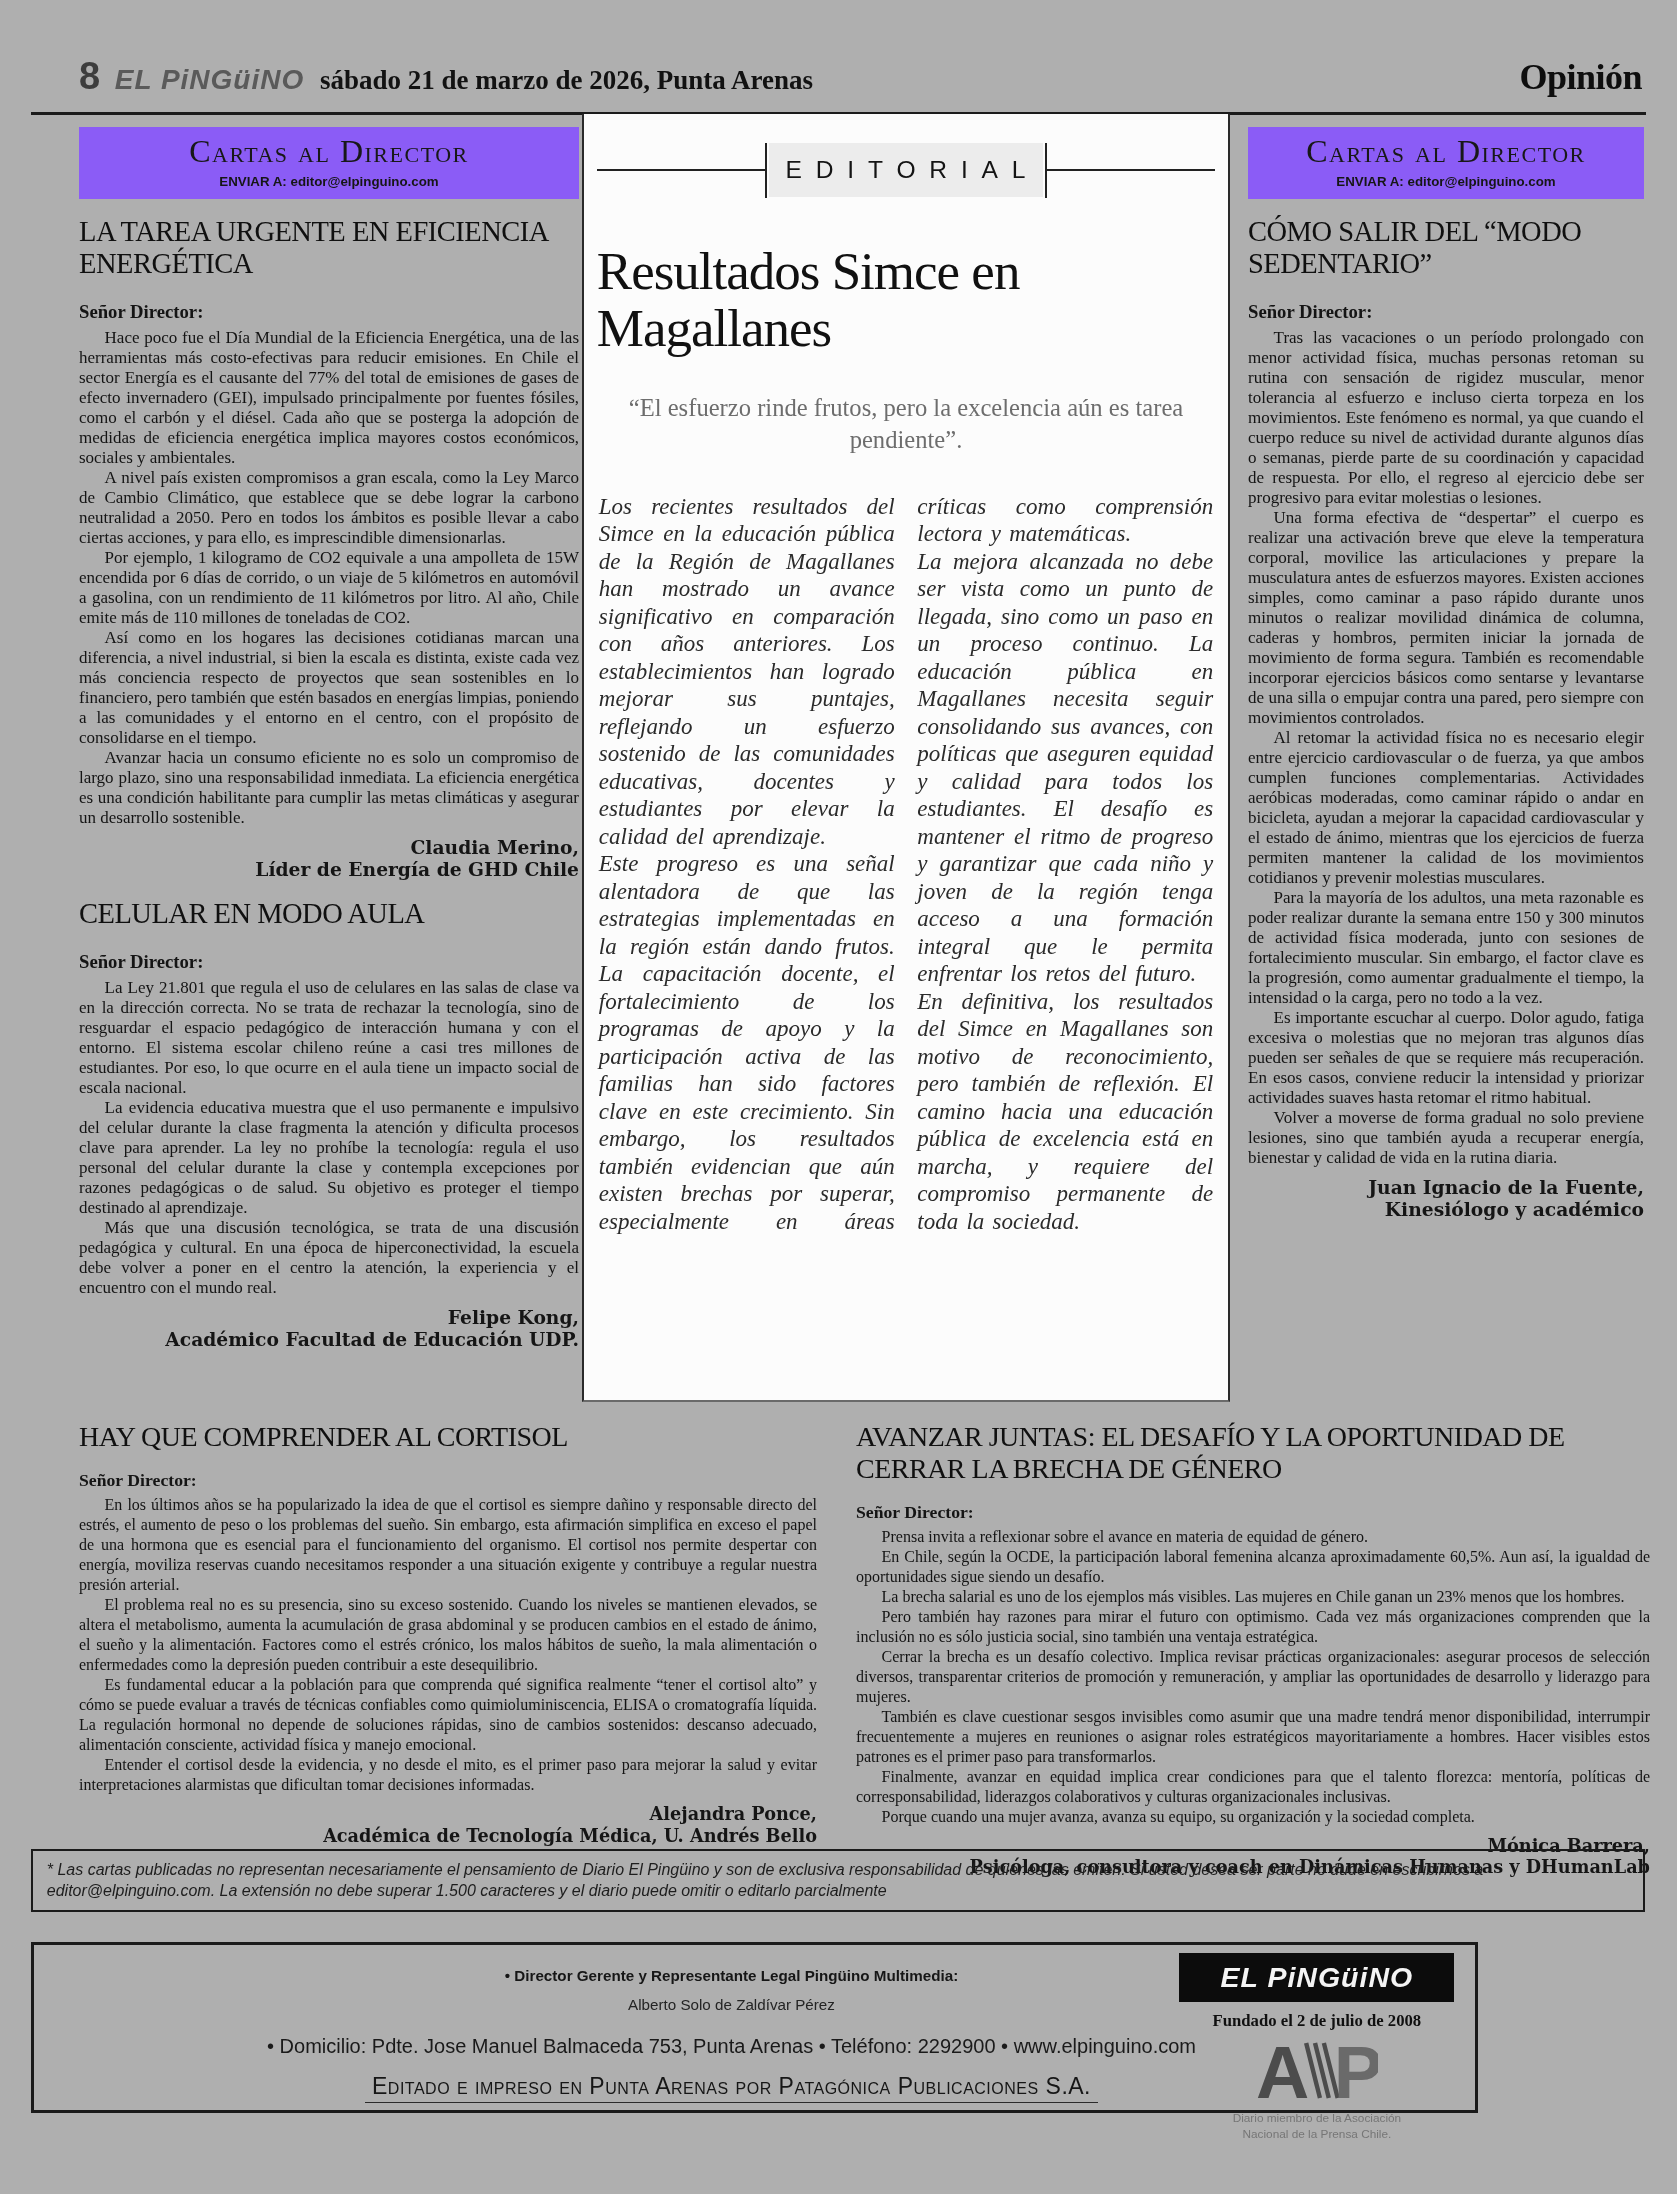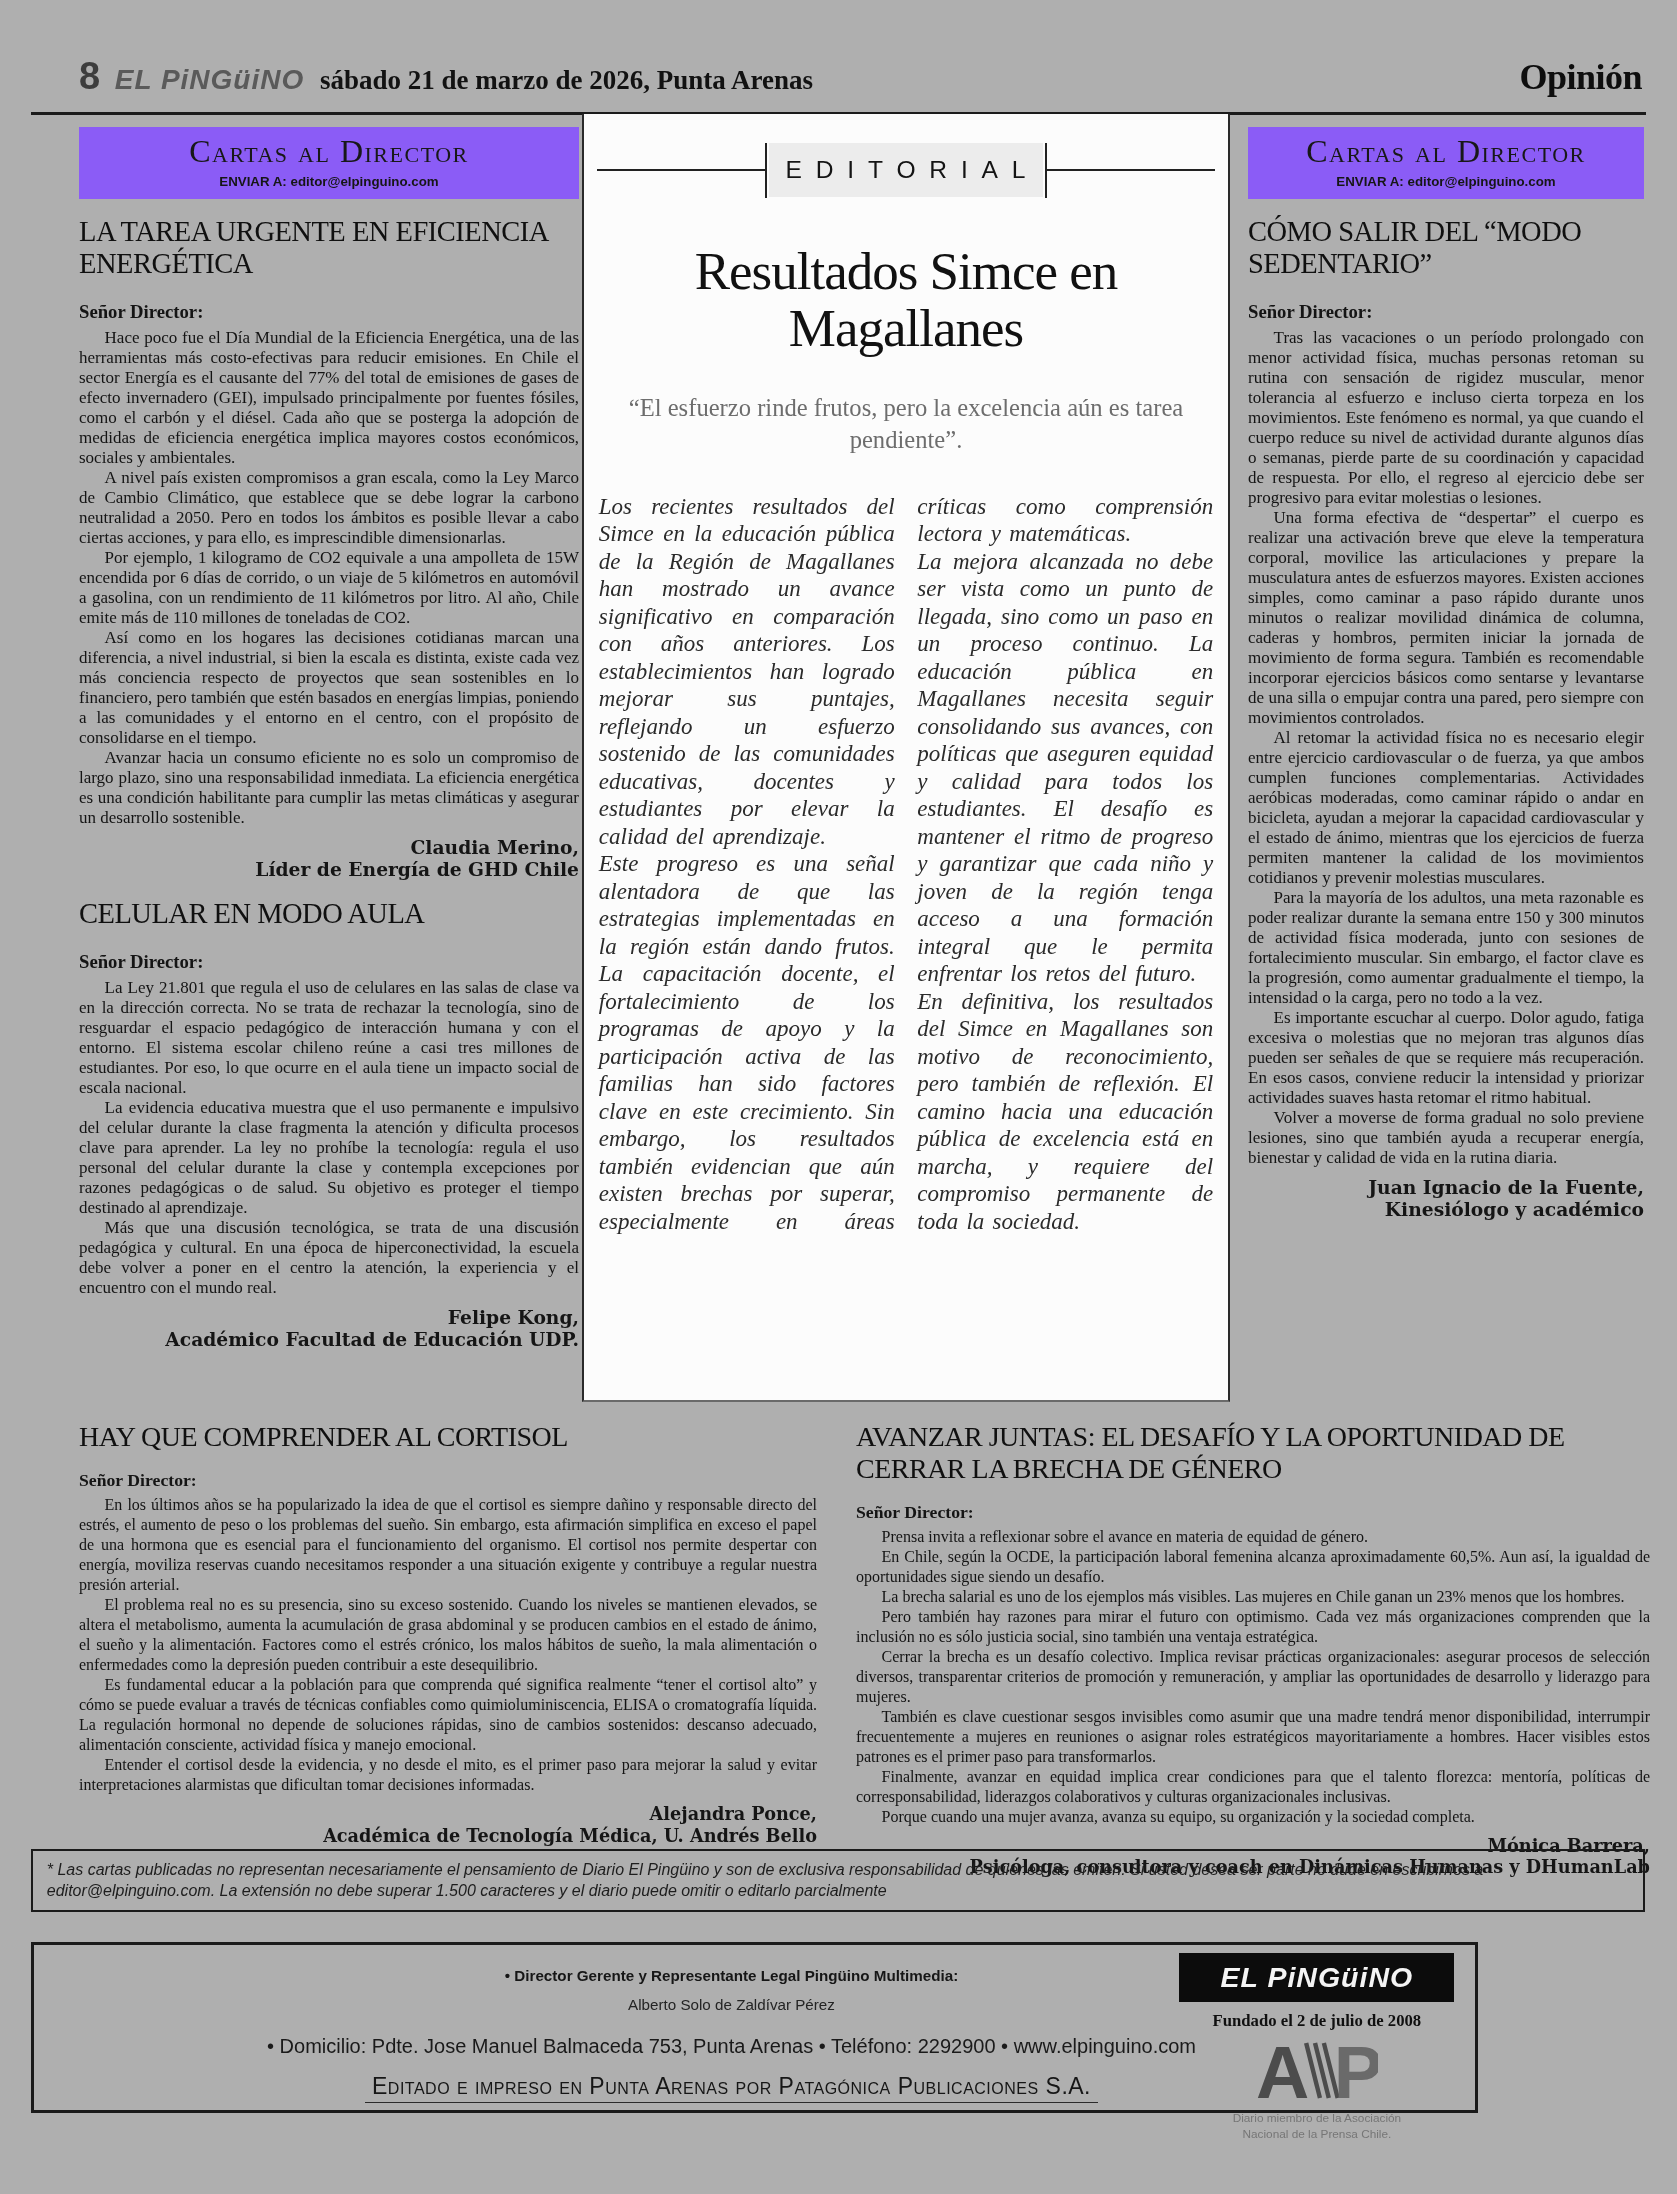--- a/index.html
+++ b/index.html
@@ -34,21 +34,21 @@
 
   
   .editorial{position:absolute;left:582px;top:114px;width:648px;height:1288px;background:#fcfcfc;
              border-left:2px solid #2a2a2a;border-right:2px solid #2a2a2a;border-bottom:2.5px solid #6a6a6a;
              box-sizing:border-box;padding:0 12.8px;}
   .kicker-row{display:flex;align-items:center;margin-top:28.5px;}
   .kline{flex:1;height:1.5px;background:#222;}
   .ktick{width:1.5px;height:55px;background:#222;}
   .kbox{background:#ececec;font-family:"Liberation Sans",sans-serif;font-size:24.6px;color:#141414;
         letter-spacing:13.8px;padding:12.8px 3.9px 12.8px 16.7px;margin:0 2px;}
-  .ed-title{font-weight:normal;font-size:53px;line-height:1.08;text-align:center;margin:45px 0 0;
+  .ed-title{font-weight:normal;font-size:53px;line-height:1.08;text-align:left;margin:45px 0 0;
             letter-spacing:-1px;color:#111;}
   .ed-sub{font-size:24.6px;line-height:1.32;text-align:center;color:#6d6d6d;margin:35px 21.6px 0;}
   .ed-body{margin:36px 2px 0;column-count:2;column-gap:22.6px;font-style:italic;font-size:23px;line-height:27.5px;
            text-align:justify;color:#2b2b2b;word-spacing:2.5px;}
   .ed-body p{margin:0;}
 
   
   .bottom-art{position:absolute;top:1421px;}
   .bl{left:79px;width:738px;}
   .br{left:856px;width:794px;}

